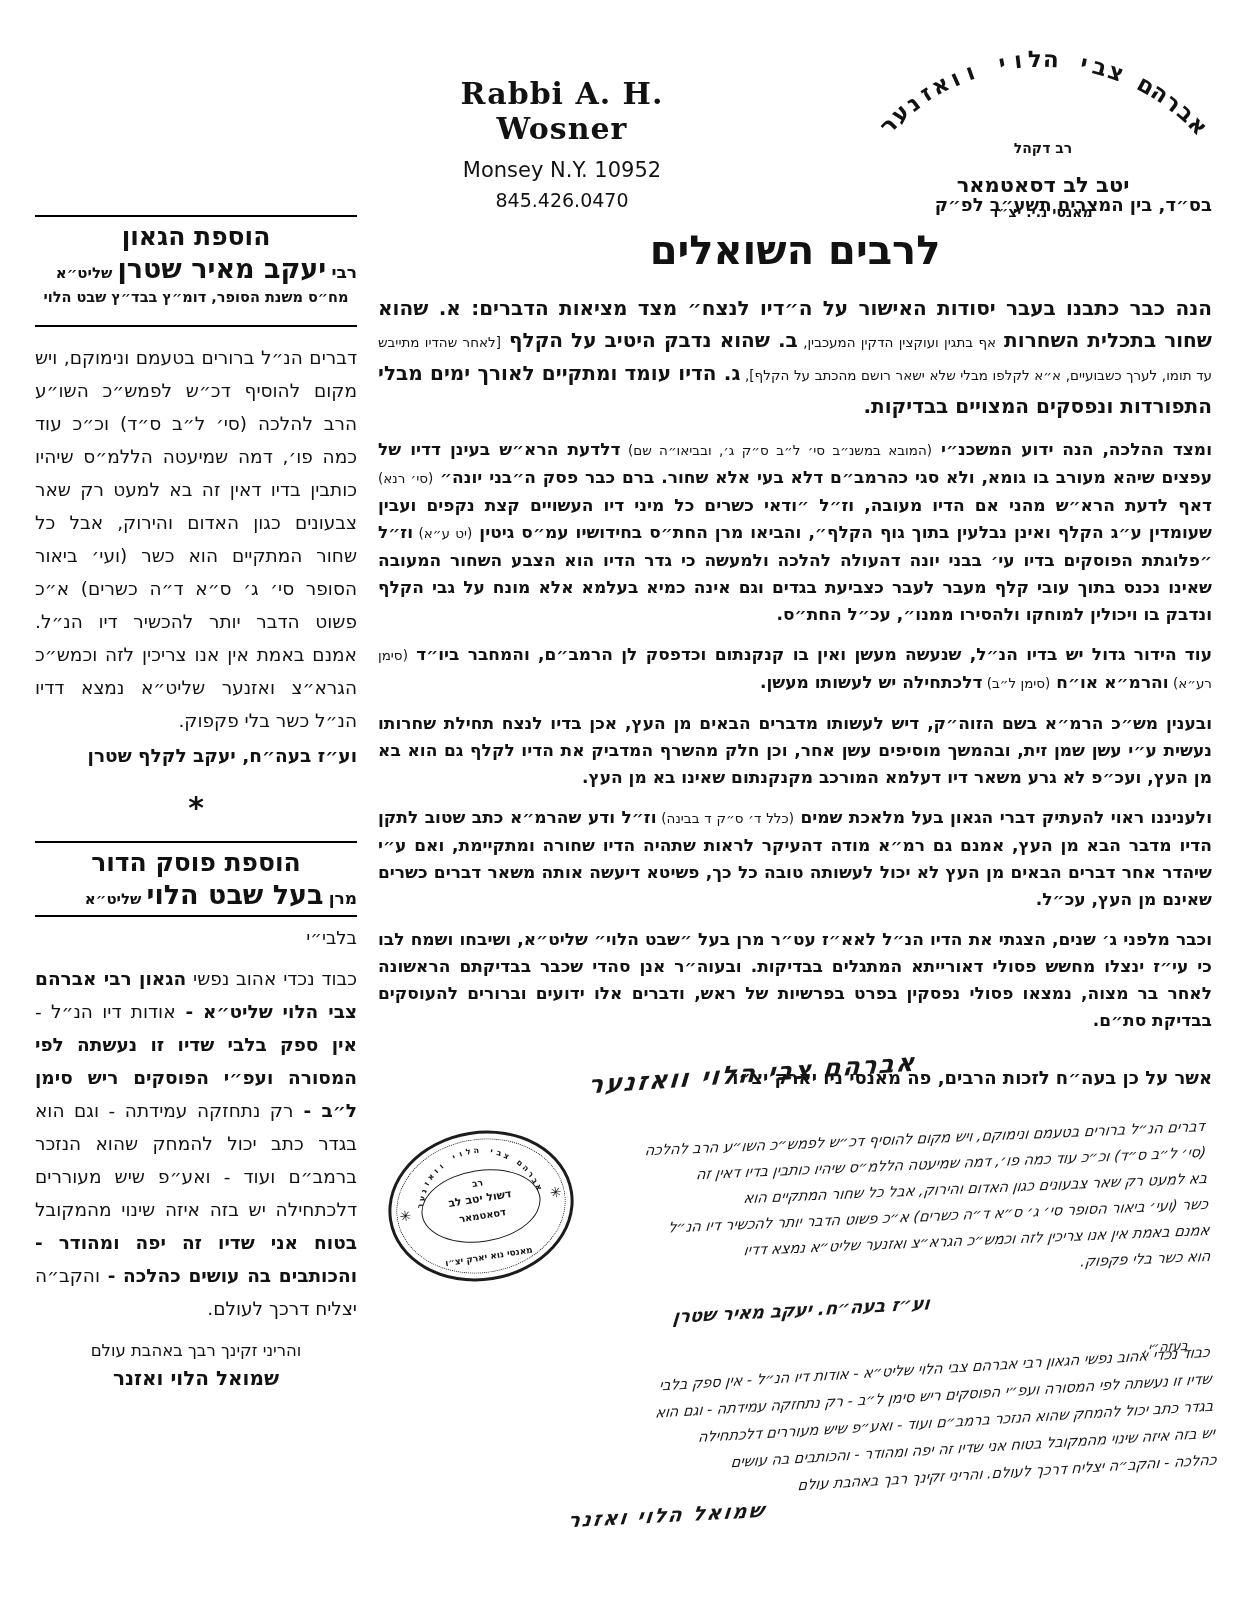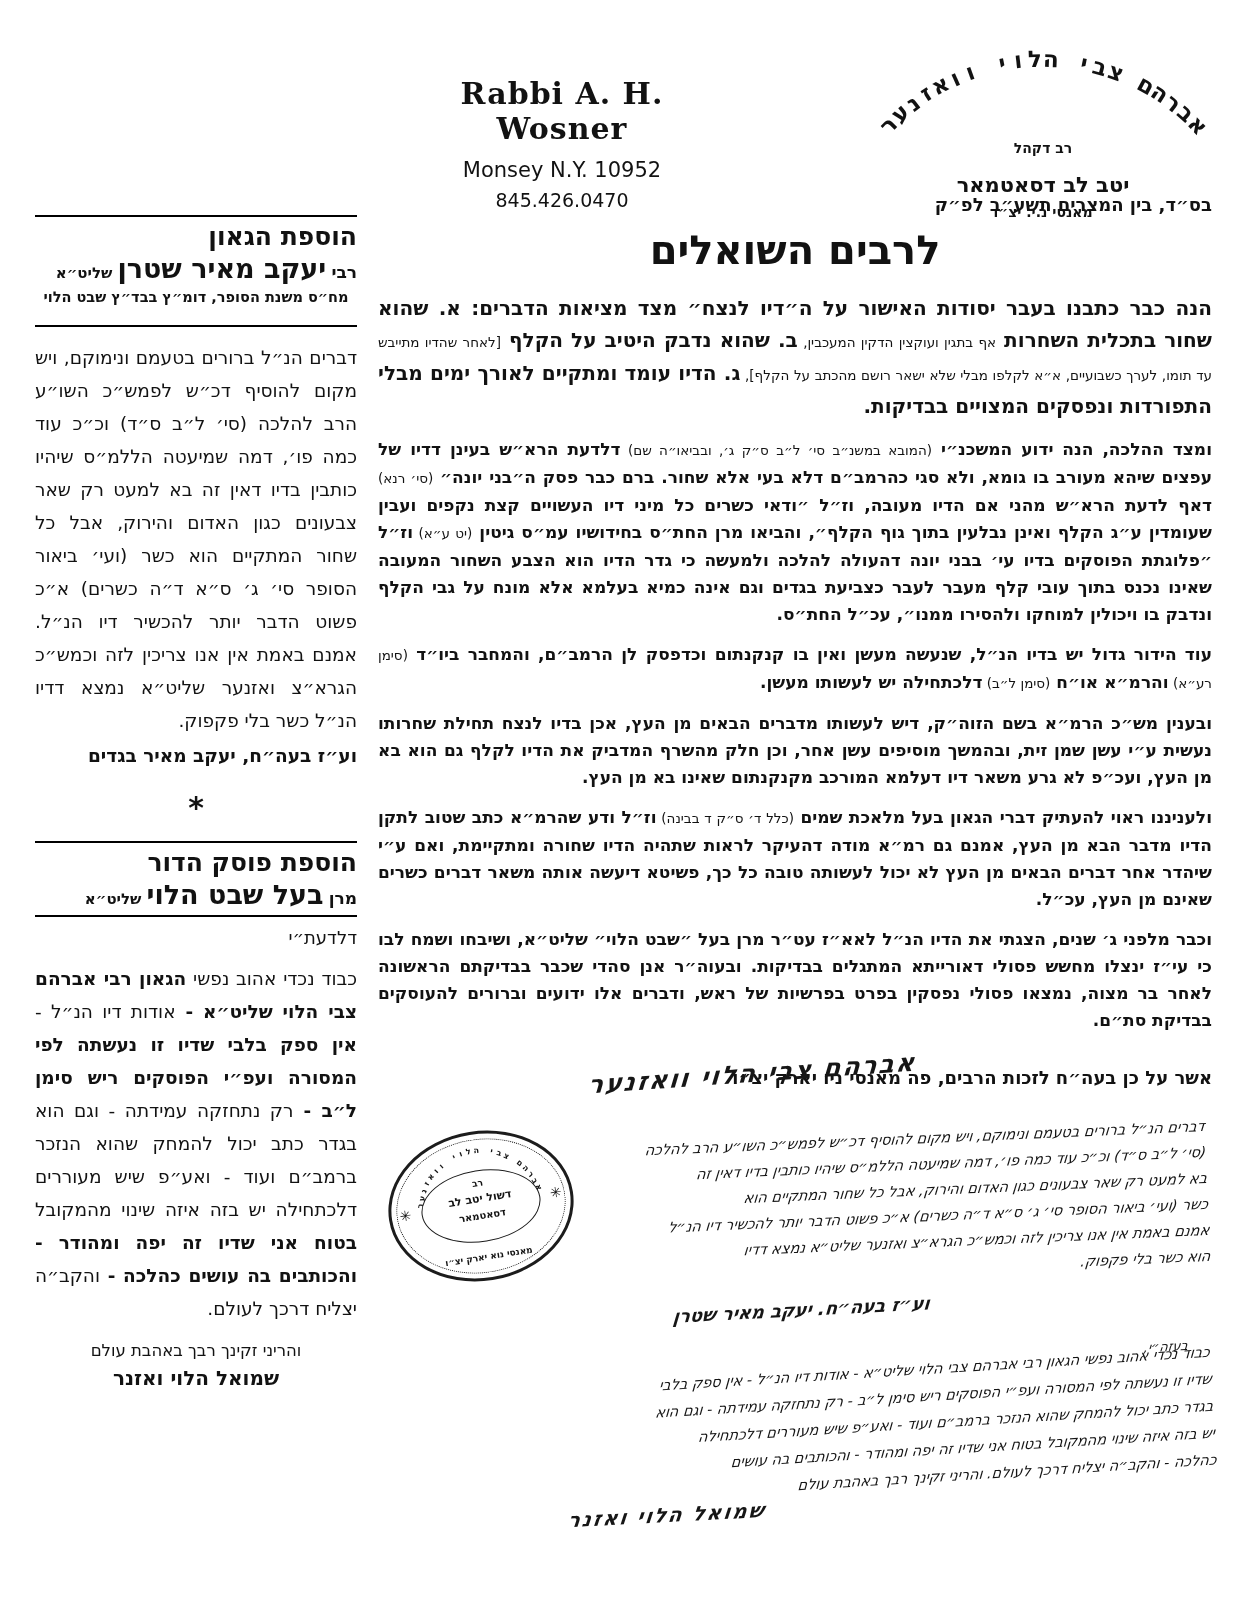--- a/index.html
+++ b/index.html
@@ -16,21 +16,21 @@
   .he-letterhead{position:absolute;left:862px;top:46px;width:362px;text-align:center;font-weight:700;}
   .arc-box{position:relative;width:362px;height:94px;}
   .arc-char{position:absolute;font-weight:700;white-space:pre;}
   .lh-line1{font-size:14px;margin-top:0px;}
   .lh-line2{font-size:21px;margin-top:17px;}
   .lh-line3{font-size:14px;margin-top:7px;}
 
   
   .sidebar{position:absolute;left:35px;top:210px;width:322px;direction:rtl;}
   .rule{border-top:2px solid #000;margin:5px 0;}
-  .sb-title1{font-size:25px;font-weight:700;margin-top:4px;}
+  .sb-title1{font-size:25px;font-weight:700;text-align:center;margin-top:4px;}
   .sb-title2{margin-top:2px;}
   .sb-prefix{font-size:17px;font-weight:700;}
   .sb-name{font-size:27px;font-weight:700;}
   .sb-suffix{font-size:15px;font-weight:700;}
   .sb-subtitle{font-size:14.5px;font-weight:700;text-align:center;margin:5px 0 20px;}
   .sb-body{font-size:18.5px;line-height:33px;text-align:justify;margin:14px 0 0;}
   .sb-sig{font-weight:700;font-size:18.5px;margin:8px 0 0;}
   .sb-star{text-align:center;font-size:30px;font-weight:700;margin:24px 0 16px;}
   .sb-opening{font-size:18px;margin:10px 0 0;}
   .sb-closing{font-size:16.5px;text-align:center;margin:16px 0 0;}
@@ -124,31 +124,31 @@
     <div class="rule"></div>
     <div class="sb-title1">הוספת הגאון</div>
     <div class="sb-title2">
       <span class="sb-prefix">רבי</span>
       <span class="sb-name">יעקב מאיר שטרן</span>
       <span class="sb-suffix">שליט״א</span>
     </div>
     <div class="sb-subtitle">מח״ס משנת הסופר, דומ״ץ בבד״ץ שבט הלוי</div>
     <div class="rule"></div>
     <p class="sb-body">דברים הנ״ל ברורים בטעמם ונימוקם, ויש מקום להוסיף דכ״ש לפמש״כ השו״ע הרב להלכה (סי׳ ל״ב ס״ד) וכ״כ עוד כמה פו׳, דמה שמיעטה הללמ״ס שיהיו כותבין בדיו דאין זה בא למעט רק שאר צבעונים כגון האדום והירוק, אבל כל שחור המתקיים הוא כשר (ועי׳ ביאור הסופר סי׳ ג׳ ס״א ד״ה כשרים) א״כ פשוט הדבר יותר להכשיר דיו הנ״ל. אמנם באמת אין אנו צריכין לזה וכמש״כ הגרא״צ ואזנער שליט״א נמצא דדיו הנ״ל כשר בלי פקפוק.</p>
-    <p class="sb-sig">וע״ז בעה״ח, יעקב מאיר בגדים</p>
+    <p class="sb-sig">וע״ז בעה״ח, יעקב לקלף שטרן</p>
     <div class="sb-star">*</div>
     <div class="rule"></div>
     <div class="sb-title1">הוספת פוסק הדור</div>
     <div class="sb-title2">
       <span class="sb-prefix">מרן</span>
       <span class="sb-name">בעל שבט הלוי</span>
       <span class="sb-suffix">שליט״א</span>
     </div>
     <div class="rule"></div>
-    <p class="sb-opening">דלדעת״י</p>
+    <p class="sb-opening">בלבי״י</p>
     <p class="sb-body"><span class="seg-n">כבוד נכדי אהוב נפשי </span><span class="seg-b">הגאון רבי אברהם צבי הלוי שליט״א - </span><span class="seg-n">אודות דיו הנ״ל - </span><span class="seg-b">אין ספק בלבי שדיו זו נעשתה לפי המסורה ועפ״י הפוסקים ריש סימן ל״ב - </span><span class="seg-n">רק נתחזקה עמידתה - וגם הוא בגדר כתב יכול להמחק שהוא הנזכר ברמב״ם ועוד - ואע״פ שיש מעוררים דלכתחילה יש בזה איזה שינוי מהמקובל </span><span class="seg-b">בטוח אני שדיו זה יפה ומהודר - והכותבים בה עושים כהלכה - </span><span class="seg-n">והקב״ה יצליח דרכך לעולם.</span></p>
     <p class="sb-closing">והריני זקינך רבך באהבת עולם</p>
     <p class="sb-sig2">שמואל הלוי ואזנר</p>
   </aside>
 
   <main class="main">
     <div class="dateline">בס״ד, בין המצרים תשע״ב לפ״ק</div>
     <h1 class="title">לרבים השואלים</h1>
     <p class="para p-first"><span class="seg-lead">הנה כבר כתבנו בעבר יסודות האישור על ה״דיו לנצח״ מצד מציאות הדברים: א. שהוא שחור בתכלית השחרות </span><span class="seg-small">אף בתגין ועוקצין הדקין המעכבין, </span><span class="seg-lead">ב. שהוא נדבק היטיב על הקלף </span><span class="seg-small">[לאחר שהדיו מתייבש עד תומו, לערך כשבועיים, א״א לקלפו מבלי שלא ישאר רושם מהכתב על הקלף], </span><span class="seg-lead">ג. הדיו עומד ומתקיים לאורך ימים מבלי התפורדות ונפסקים המצויים בבדיקות.</span></p>
     <p class="para"><span class="seg-n">ומצד ההלכה, הנה ידוע המשכנ״י </span><span class="seg-small">(המובא במשנ״ב סי׳ ל״ב ס״ק ג׳, ובביאו״ה שם) </span><span class="seg-n">דלדעת הרא״ש בעינן דדיו של עפצים שיהא מעורב בו גומא, ולא סגי כהרמב״ם דלא בעי אלא שחור. ברם כבר פסק ה״בני יונה״ </span><span class="seg-small">(סי׳ רנא) </span><span class="seg-n">דאף לדעת הרא״ש מהני אם הדיו מעובה, וז״ל ״ודאי כשרים כל מיני דיו העשויים קצת נקפים ועבין שעומדין ע״ג הקלף ואינן נבלעין בתוך גוף הקלף״, והביאו מרן החת״ס בחידושיו עמ״ס גיטין </span><span class="seg-small">(יט ע״א) </span><span class="seg-n">וז״ל ״פלוגתת הפוסקים בדיו עי׳ בבני יונה דהעולה להלכה ולמעשה כי גדר הדיו הוא הצבע השחור המעובה שאינו נכנס בתוך עובי קלף מעבר לעבר כצביעת בגדים וגם אינה כמיא בעלמא אלא מונח על גבי הקלף ונדבק בו ויכולין למוחקו ולהסירו ממנו״, עכ״ל החת״ס.</span></p>

